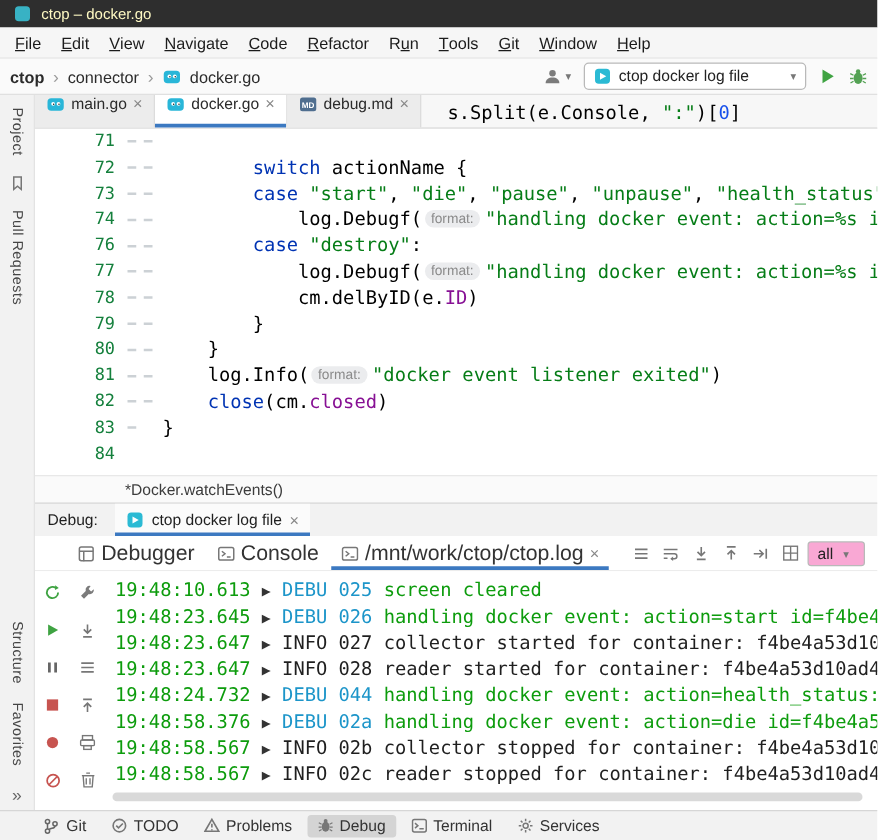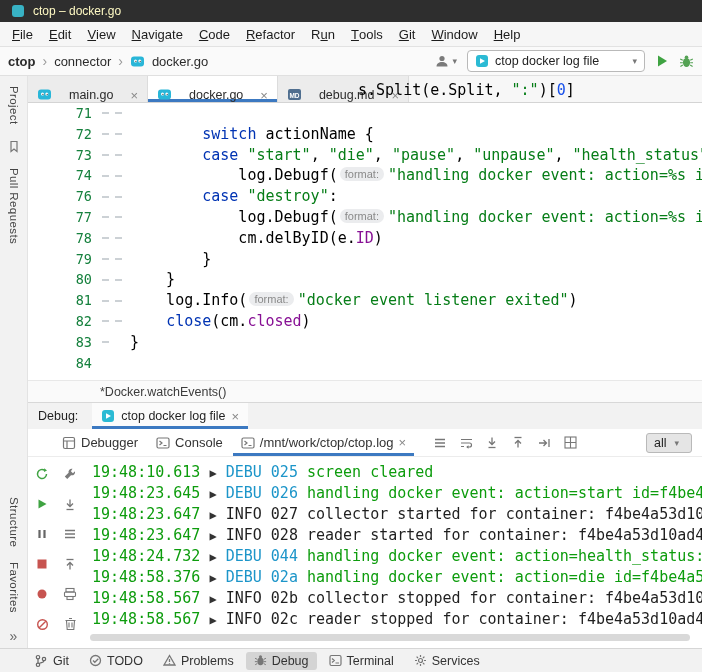--- a/index.html
+++ b/index.html
@@ -28,21 +28,21 @@
   .dd::before{content:"▾"}
   .dd{font-size:9px;color:#777}
   .runcombo{display:flex;align-items:center;gap:6px;border:1px solid #b9b9b9;border-radius:4px;background:#fff;height:22px;padding:0 7px;font-size:12.5px;color:#222;width:178px}
   .runcombo .dd{margin-left:auto}
   .tbicon{display:inline-flex;align-items:center;justify-content:center}
   .tbicon svg{display:block}
 
   
   .tabbar{left:28px;right:0;top:76px;height:27px;background:#f7f7f7;border-bottom:1px solid #d4d4d4;display:flex}
   #tabs{display:flex;height:100%}
-  .etab{display:flex;align-items:flex-end;gap:17px;padding:0 9px;font-size:12.5px;color:#2b2b2b;border-right:1px solid #dcdcdc;height:100%;background:#ececec}
+  .etab{display:flex;align-items:flex-start;gap:5px;padding:0 9px;font-size:12.5px;color:#2b2b2b;border-right:1px solid #dcdcdc;height:100%;background:#ececec}
   .etab.sel{background:#fff;box-shadow:inset 0 -3px 0 #3c79c1}
   .closex{color:#888;font-size:13px;line-height:1}
   .closex::before{content:"×"}
   .clipped-code{position:absolute;left:330px;top:4px;font:15px/20px "DejaVu Sans Mono","DejaVu Sans",monospace;white-space:pre;color:#000;overflow:hidden;right:4px}
 
   
   .stripe{left:0;top:76px;width:28px;height:572px;background:#f2f2f2;border-right:1px solid #e3e3e3;display:flex;flex-direction:column;align-items:center;padding:10px 0 4px;gap:15px}
   .vlabel{writing-mode:vertical-rl;font-size:11.5px;color:#454545;letter-spacing:.4px}
   .spacer{flex:1}
   .more-btn::before{content:"»"}
@@ -64,25 +64,25 @@
   
   .crumbbar{left:28px;right:0;top:380px;height:22px;background:#fafafa;border-top:1px solid #e8e8e8;display:flex;align-items:center;padding-left:72px;font-size:12.5px;color:#3c3c3c}
 
   
   .dbghead{left:28px;right:0;top:402px;height:27px;background:#f2f2f2;border-top:1px solid #d8d8d8;display:flex;align-items:center;padding-left:10px;gap:14px}
   .dbg-label{font-size:12.5px;color:#1f1f1f}
   .dbg-tab{display:flex;align-items:center;gap:6px;height:100%;padding:0 9px;font-size:12.5px;color:#1f1f1f;background:#fbfbfb;box-shadow:inset 0 -3px 0 #3c79c1}
 
   
   .dbgtools{left:28px;right:0;top:429px;height:28px;background:#fff;border-bottom:1px solid #ececec;display:flex;align-items:center;gap:2px;padding:0 8px 0 26px}
-  .viewtab{display:flex;align-items:center;gap:5px;font-size:13px;color:#333;padding:0 8px;height:100%}
+  .viewtab{display:flex;align-items:center;gap:5px;font-size:17px;color:#333;padding:0 8px;height:100%}
   .viewtab.sel{box-shadow:inset 0 -3px 0 #3c79c1}
   .tbtn{width:24px;height:22px;display:flex;align-items:center;justify-content:center;border-radius:3px}
   .tbtn.first{margin-left:12px}
-  .allcombo{margin-left:auto;display:flex;align-items:center;gap:8px;border:1px solid #b9b9b9;border-radius:3px;height:20px;padding:0 7px;font-size:12.5px;color:#222;background:#e5e5e5;min-width:46px;margin-right:2px}
+  .allcombo{margin-left:auto;display:flex;align-items:center;gap:8px;border:1px solid #b9b9b9;border-radius:3px;height:20px;padding:0 7px;font-size:12.5px;color:#222;background:#f9a8d4;min-width:46px;margin-right:2px}
 
   
   .dbgside{left:28px;top:457px;width:56px;height:188px;background:#fff;display:grid;grid-template-columns:28px 28px;grid-auto-rows:30px;justify-items:center;align-items:center;padding-top:2px}
 
   
   .console{left:84px;right:0;top:457px;height:188px;background:#fff;overflow:hidden;font:15px/21px "DejaVu Sans Mono","DejaVu Sans",monospace;padding:5px 0 0 8px}
   .cl{height:21px;white-space:pre;color:#1f1f1f}
   .c-time{color:#0d9c0d}
   .c-arr{color:#333;font-size:12px}
   .c-DEBU{color:#1c95c9}
@@ -204,21 +204,21 @@
           <span class="tbicon">
             <svg width="15" height="15" viewBox="0 0 15 15">
               <rect x="1" y="2" width="13" height="11" rx="2" fill="#4f6e8f"></rect>
               <text x="7.5" y="10.5" font-size="6.5" fill="#fff" text-anchor="middle" font-family="Liberation Sans, sans-serif" font-weight="bold">MD</text>
             </svg>
           </span>
           <span>debug.md</span>
           <span class="closex"></span>
         </div>
       </div>
-    <div class="clipped-code" id="clippedLine"><span>s.Split(e.Split, </span><span class="tok-str">":"</span><span>)[</span><span class="tok-num">0</span><span>]</span></div>
+    <div class="clipped-code" id="clippedLine"><span>s.Split(e.Console, </span><span class="tok-str">":"</span><span>)[</span><span class="tok-num">0</span><span>]</span></div>
   </div>
 
   <div class="stripe abs" id="stripe">
       <span class="vlabel">Project</span>
       <span class="tbicon">
         <svg width="12" height="13" viewBox="0 0 12 13">
           <path d="M3 1.5h6v10L6 9 3 11.5z" fill="none" stroke="#777" stroke-width="1.2"></path>
         </svg>
       </span>
       <span class="vlabel">Pull Requests</span>

